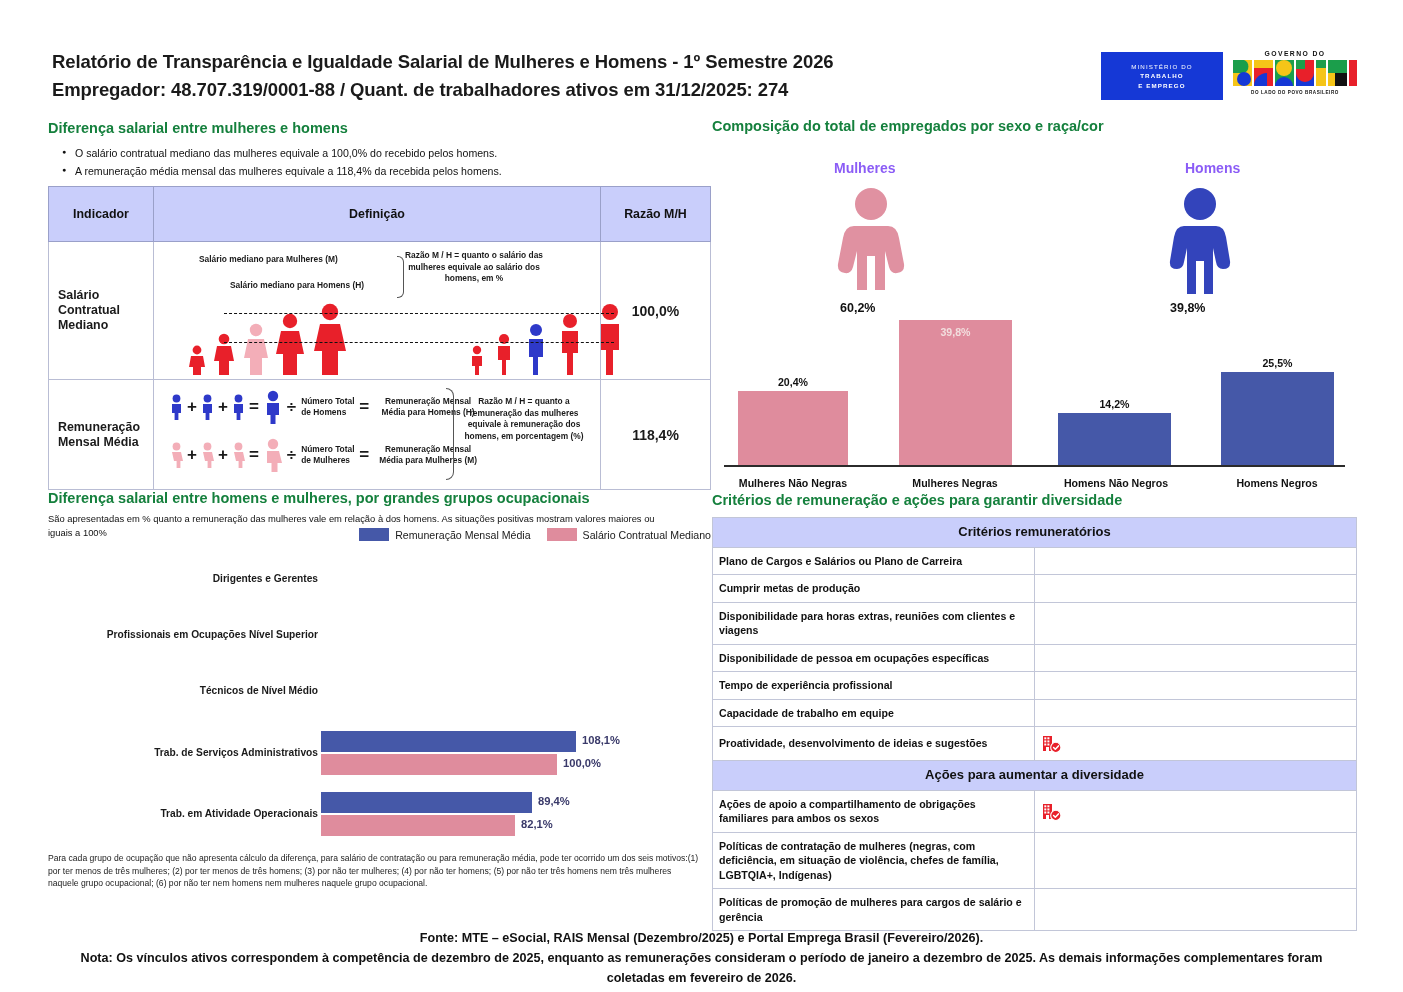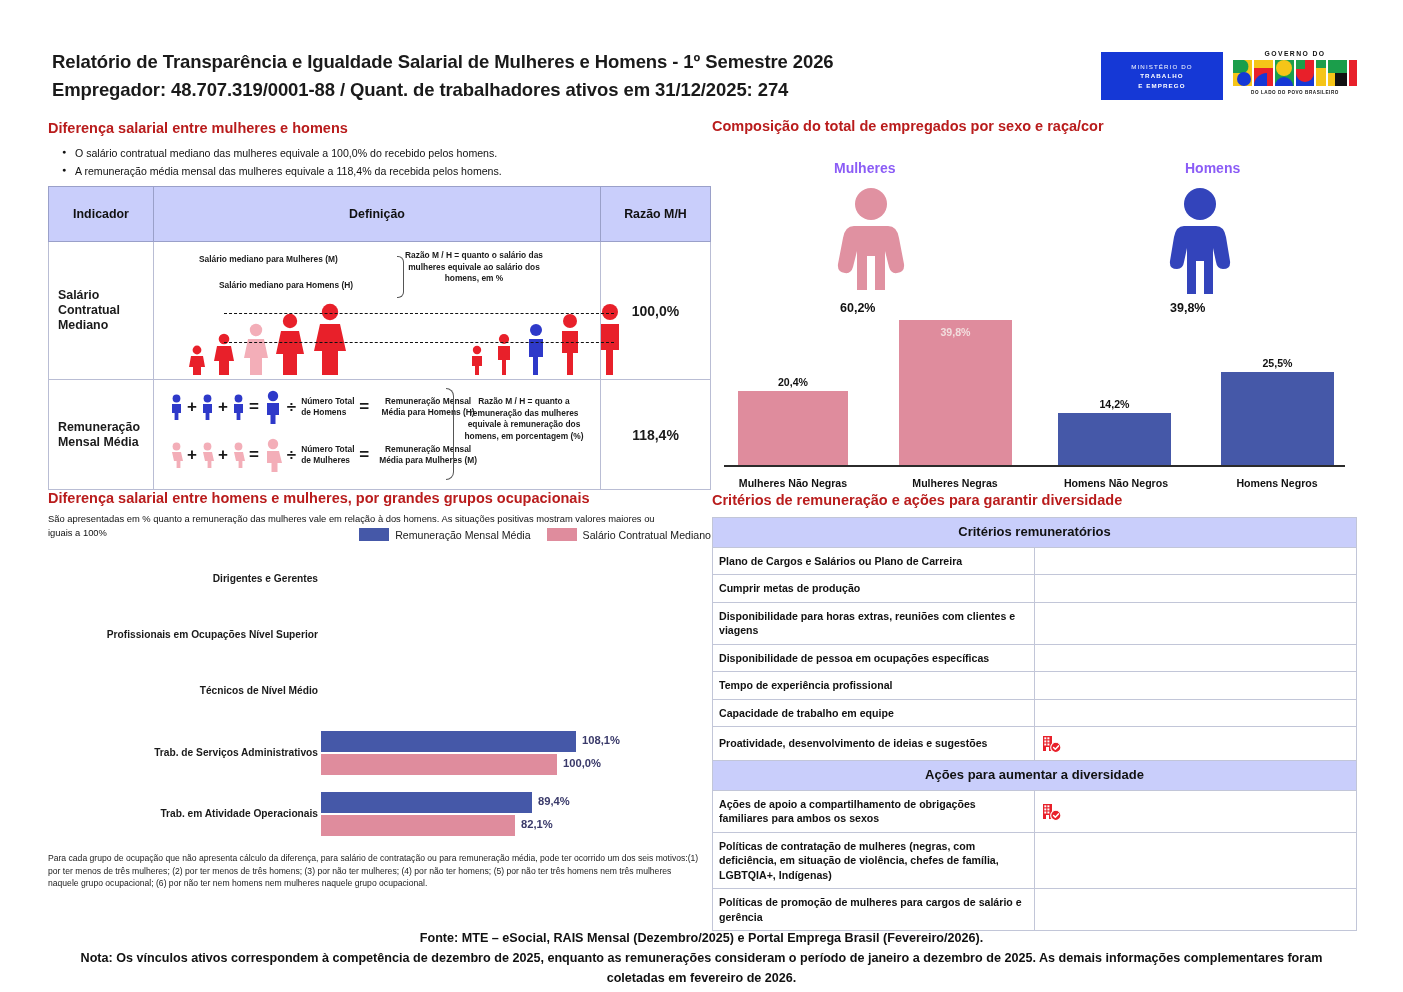--- a/index.html
+++ b/index.html
@@ -24,42 +24,42 @@
   .logo-mte { width:122px; height:48px; background:#1538d6; position:relative;
               display:flex; flex-direction:column; align-items:center; justify-content:center; }
   .logo-mte span { color:#fff; font-size:6.2px; font-weight:bold; letter-spacing:1.1px; line-height:9.5px; }
   .logo-mte span.l1 { font-weight:normal; }
   .logo-gov { width:128px; height:52px; position:relative; }
   .gov-top { font-size:6.8px; font-weight:bold; letter-spacing:1.4px; text-align:center; color:#111; }
   .gov-bot { font-size:4.6px; font-weight:bold; letter-spacing:0.55px; text-align:center; color:#111; margin-top:2px; }
   .gov-mid { height:30px; position:relative; margin-top:1px; }
 
   
-  .sec-title { font-size:14.5px; font-weight:bold; color:#b91c1c; }
+  .sec-title { font-size:14.5px; font-weight:bold; color:#15803d; }
 
   
   .blockA { position:absolute; left:48px; top:120px; width:663px; }
   .bullets { margin:8px 0 6px 14px; padding:0; list-style:none; }
   .bullets li { font-size:10.6px; line-height:18px; color:#111; position:relative; padding-left:13px; }
   .bullets li:before { content:"\25CF"; position:absolute; left:0; top:-1px; font-size:7px; }
 
   table.tblA { border-collapse:collapse; width:663px; table-layout:fixed; }
   table.tblA th { background:#c9cefb; border:1px solid #9aa0c9; font-size:12.4px; font-weight:bold;
                   color:#111; padding:20px 4px; }
   table.tblA td { border:1px solid #b9bdd4; vertical-align:middle; }
   .colInd { width:105px; }
   .colRaz { width:110px; }
   .cellInd { font-size:12.4px; font-weight:bold; padding:8px 9px; line-height:15px; }
   .cellRaz { font-size:14px; font-weight:bold; text-align:center; }
   .cellDef { padding:0; height:138px; position:relative; }
   .cellDef2 { padding:0; height:110px; position:relative; }
 
   
   .d1-lbl1 { position:absolute; left:45px; top:12px; font-size:8.4px; font-weight:bold; }
-  .d1-lbl2 { position:absolute; left:45px; top:38px; font-size:8.4px; font-weight:bold;padding-left:20px; }
+  .d1-lbl2 { position:absolute; left:56px; top:38px; font-size:8.4px; font-weight:bold;padding-left:20px; }
   .d1-note { position:absolute; left:250px; top:8px; width:140px; font-size:8.4px; font-weight:bold;
              text-align:center; line-height:11.5px; }
   .fig-row { position:absolute; left:0; bottom:4px; width:100%; height:72px; }
   .fig { position:absolute; bottom:0; }
   .dashbox { position:absolute; border-top:1.4px dashed #111; border-bottom:1.4px dashed #111;
              height:30px; }
 
   
   .eqline { position:absolute; display:flex; align-items:center; gap:1px; }
   .op { font-size:17px; font-weight:bold; padding:0 1px; }

